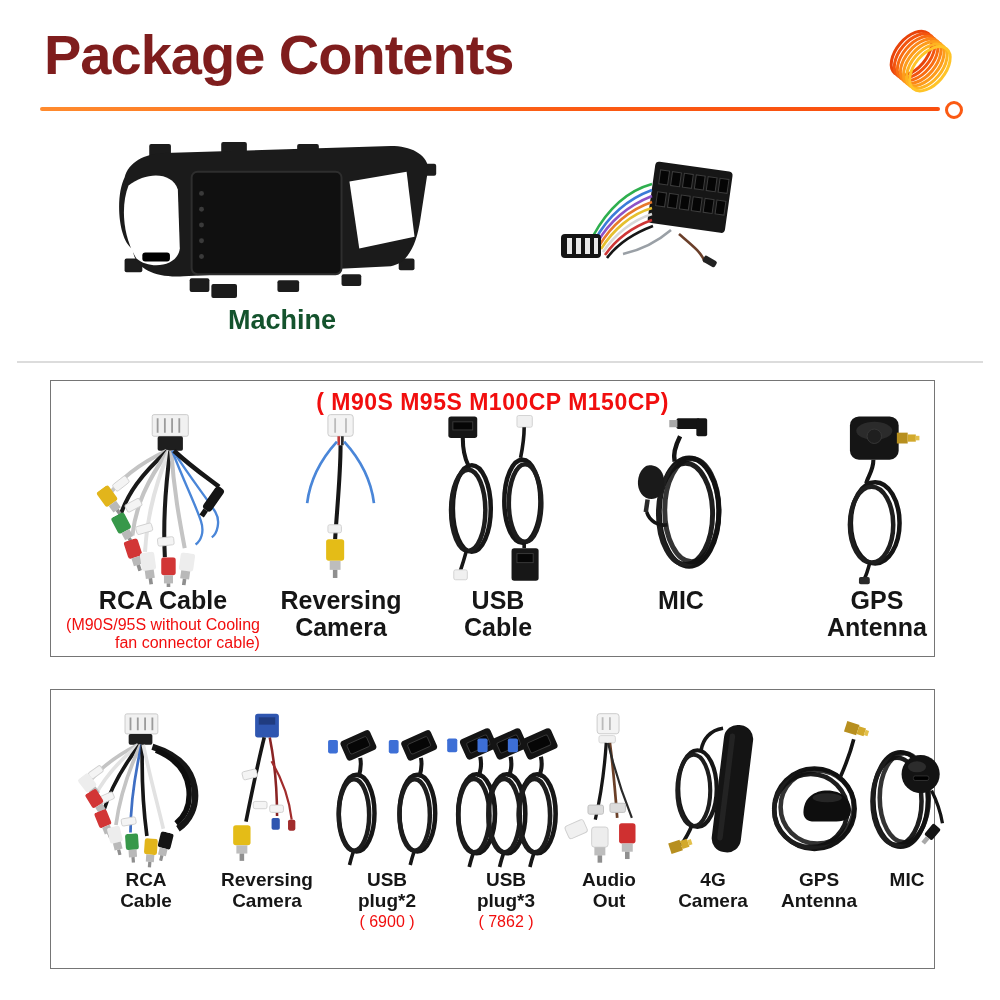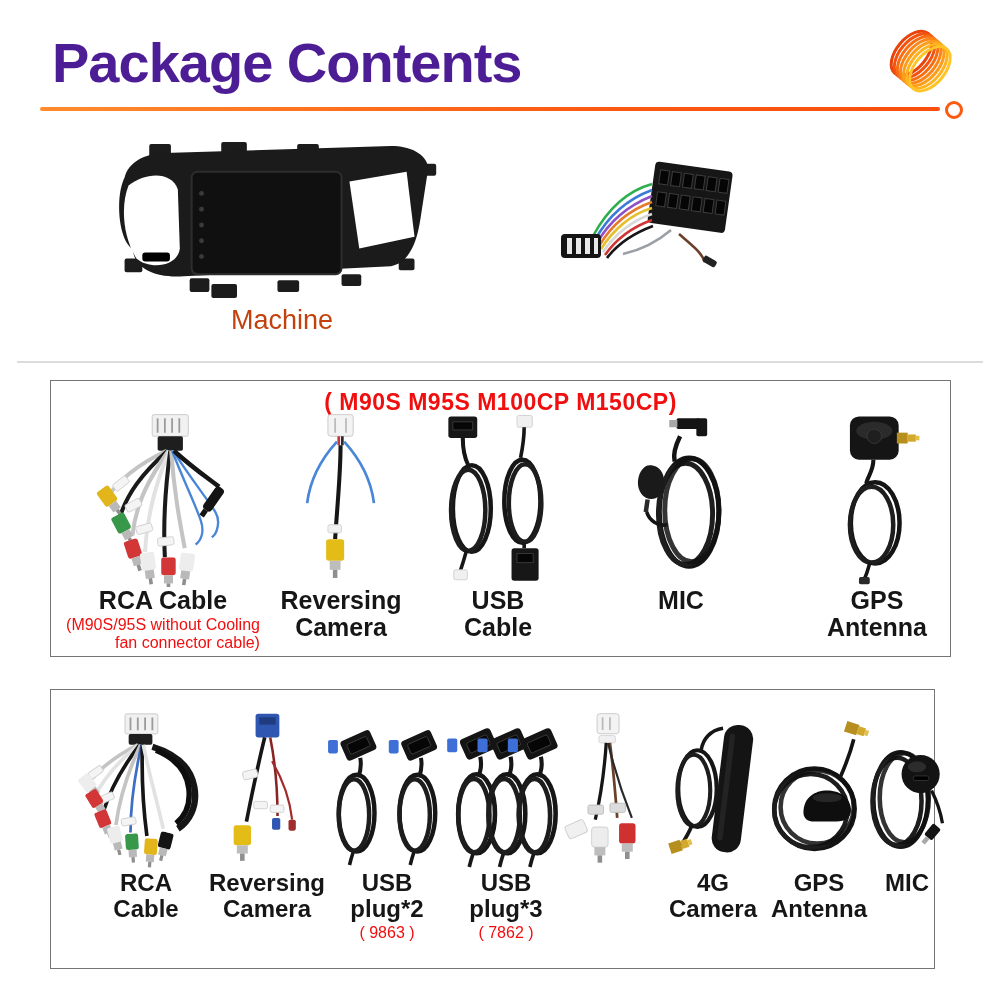--- a/index.html
+++ b/index.html
@@ -1,39 +1,39 @@
 <!DOCTYPE html>
 <html><head>
 <meta charset="utf-8">
 <style>
   html,body{margin:0;padding:0;background:#fff;}
   .canvas{position:relative;width:1000px;height:1000px;background:#fff;overflow:hidden;
           font-family:"Liberation Sans", sans-serif;color:#141414;}
   
-  .page-title{position:absolute;left:44px;top:22px;margin:8px;font-size:56px;font-weight:800;
-              letter-spacing:-1px;color:#4c1d95;}
+  .page-title{position:absolute;left:44px;top:22px;margin:0;font-size:56px;font-weight:800;
+              letter-spacing:-1px;color:#7f1d1d;}
   .logo{position:absolute;left:888px;top:18px;width:70px;height:92px;}
   .rule{position:absolute;left:40px;top:107px;width:900px;height:4px;border-radius:2px;
         background:linear-gradient(90deg,#ff8b2e 0%,#fb5a13 60%,#f94e0e 100%);}
   .rule-dot{position:absolute;left:945px;top:101px;width:12px;height:12px;border-radius:50%;
             background:#fff;border:3px solid #fb5a13;}
   
   .fig{position:absolute;margin:0;}
-  .toplabel{position:absolute;transform:translateX(-50%);font-size:27px;font-weight:400;color:#c2410c;}
+  .toplabel{position:absolute;transform:translateX(-50%);font-size:27px;font-weight:700;color:#14532d;}
   .divider{position:absolute;left:17px;top:361px;width:966px;height:2px;background:#dcdcdc;}
   
   .box{position:absolute;left:50px;width:883px;border:1px solid #757575;background:#fff;}
-  .box1{top:380px;height:275px;padding-left:16px;}
+  .box1{top:380px;height:275px;}
   .box2{top:689px;height:278px;}
   .boxnote{position:absolute;left:0;right:0;top:8px;text-align:center;font-size:23px;font-weight:700;
            color:#f10e0e;letter-spacing:.5px;}
   .item{position:absolute;transform:translateX(-50%);text-align:center;}
   .item figure{margin:0 auto;}
   .item .label{font-size:25px;font-weight:600;line-height:1.08;color:#161616;white-space:pre-line;}
-  .box2 .item .label{font-size:24px;}
+  .box2 .item .label{font-size:19px;}
   .rednote{display:block;width:max-content;margin:2px auto 0;font-size:16px;font-weight:400;
            color:#f10e0e;white-space:pre-line;line-height:1.15;text-align:right;}
   .box1 .item{top:30px;}
   .box1 .item figure{height:176px;display:flex;align-items:flex-end;justify-content:center;}
   .box2 .item{top:14px;}
   .box2 .item figure{height:166px;display:flex;align-items:flex-end;justify-content:center;}
   svg{display:block;}
   .defs{position:absolute;width:0;height:0;overflow:hidden;}
 </style>
 </head>
@@ -467,21 +467,21 @@
 
     <div class="item" style="left:336px;">
       <figure>
         <svg width="125" height="152" viewBox="0 0 140 165">
           <use href="#sym-usb1" width="70" height="165" x="0"></use>
           <use href="#sym-usb1" width="70" height="165" x="68"></use>
         </svg>
       </figure>
       <div class="label">USB
 plug*2</div>
-      <div class="rednote">( 9863 )</div>
+      <div class="rednote">( 6900 )</div>
     </div>
 
     <div class="item" style="left:455px;">
       <figure>
         <svg width="125" height="152" viewBox="0 0 136 165">
           <use href="#sym-usb1" width="70" height="165" x="0"></use>
           <use href="#sym-usb1" width="70" height="165" x="33"></use>
           <use href="#sym-usb1" width="70" height="165" x="66"></use>
         </svg>
       </figure>
@@ -489,20 +489,22 @@
 plug*3</div>
       <div class="rednote">( 7862 )</div>
     </div>
 
     <div class="item" style="left:558px;">
       <figure>
         <svg width="105" height="160" viewBox="0 0 110 175">
             <use href="#sym-audio"></use>
           </svg>
       </figure>
+      <div class="label">Audio
+Out</div>
     </div>
 
     <div class="item" style="left:662px;">
       <figure>
         <svg width="105" height="160" viewBox="0 0 110 175">
             <use href="#sym-4g"></use>
           </svg>
       </figure>
       <div class="label">4G
 Camera</div>

